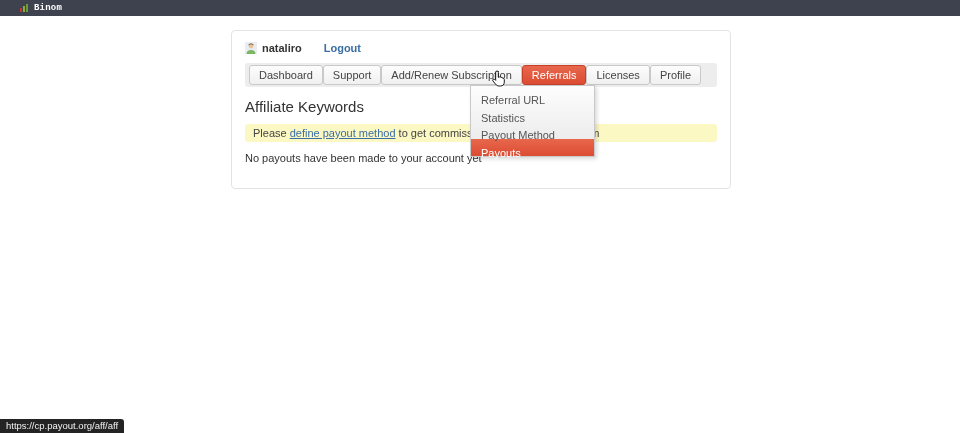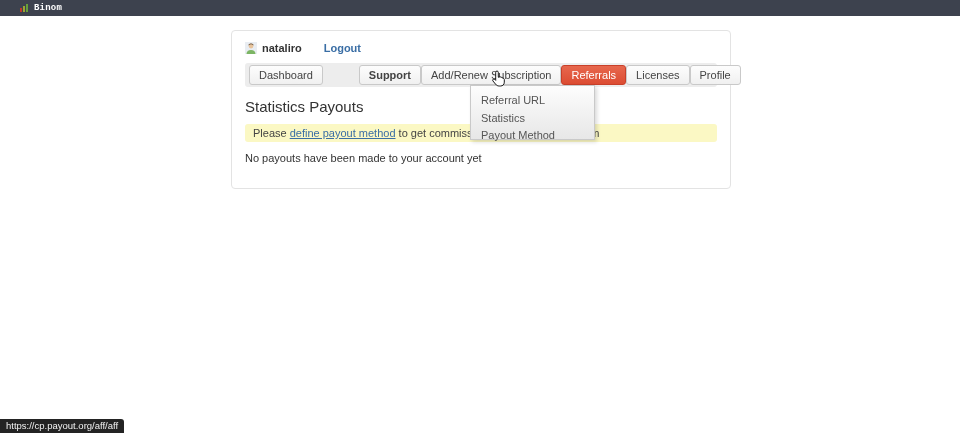--- a/index.html
+++ b/index.html
@@ -37,21 +37,21 @@
     margin-top:8px; background:#ededed; border-radius:3px;
     height:24px; padding:2px 4px; display:flex; align-items:center; 
   }
   .nav-btn {
     height:20px; padding:0 9px; font-size:11px; color:#444;
     background:linear-gradient(#fdfdfd,#f0f0f0);
     border:1px solid #c9c9c9; border-radius:3px;
     display:flex; align-items:center; white-space:nowrap; cursor:pointer;
     font-family:"Liberation Sans", sans-serif;
   }
-  .nav-btn.bold { font-weight:bold;margin-left:36px; }
+  .nav-btn.bold { font-weight:normal; }
   .nav-btn.active {
     background:linear-gradient(#e7674d,#dc4c32);
     border-color:#c8402a; color:#ffffff;
   }
 
   .page-title { margin-top:11px; font-size:15px; font-weight:400; color:#333; }
 
   .alert {
     margin-top:9px; background:#fbf8c4; border-radius:3px;
     height:18px; line-height:18px; padding:0 8px; font-size:11px; color:#444;
@@ -117,31 +117,32 @@
 
   <div class="navbar">
     <button class="nav-btn">Dashboard</button>
     <button class="nav-btn bold">Support</button>
     <button class="nav-btn">Add/Renew Subscription</button>
     <button class="nav-btn active">Referrals</button>
     <button class="nav-btn">Licenses</button>
     <button class="nav-btn">Profile</button>
   </div>
 
-  <div class="page-title">Statistics Payouts</div>
+  <div class="page-title">Affiliate Keywords</div>
 
   <div class="alert"><span>Please </span><a>define payout method</a><span> to get commission in our affiliate program</span></div>
 
   <div class="empty-msg">No payouts have been made to your account yet</div>
 </div>
 
 <div class="dropdown">
   <div class="menu-item">Referral URL</div>
   <div class="menu-item">Statistics</div>
   <div class="menu-item">Payout Method</div>
+  <div class="menu-item active">Payouts</div>
 </div>
 
 <div class="cursor">
   <svg width="15" height="17" viewBox="0 0 15 17">
     <path d="M6 1 C6.8 1 7.3 1.6 7.3 2.3 L7.3 7.2 L8.2 7.3
              C8.3 6.9 8.7 6.6 9.2 6.7 C9.7 6.8 10 7.1 10.1 7.5
              C10.4 7.3 10.8 7.2 11.2 7.4 C11.6 7.6 11.8 7.9 11.8 8.3
              C12.2 8.2 12.6 8.3 12.9 8.6 C13.3 9 13.3 9.3 13.3 9.8
              L13.3 12.2 C13.3 14.5 11.8 16 9.5 16 L8.3 16
              C6.6 16 5.6 15.4 4.6 14.2 L1.9 10.9

